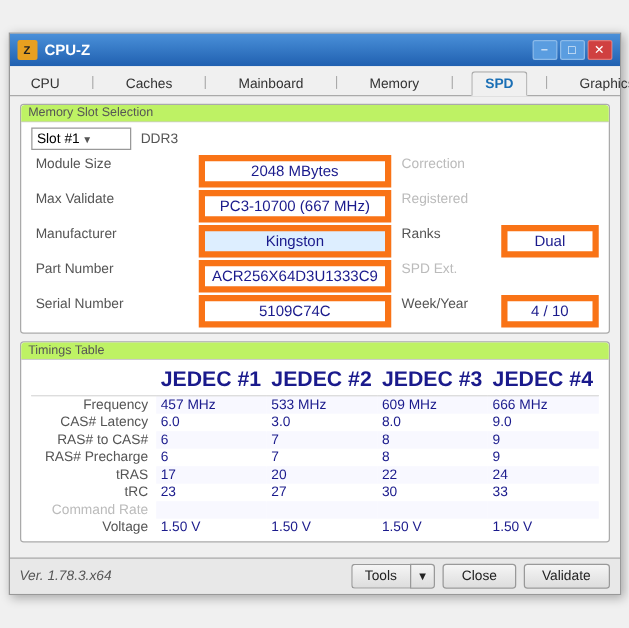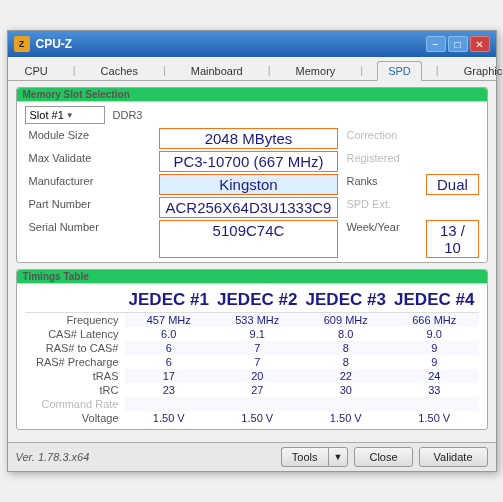--- a/index.html
+++ b/index.html
@@ -80,44 +80,44 @@
       font-size: 11px;
       color: #333;
       background: transparent;
       border-radius: 3px 3px 0 0;
     }
     .tab.active {
       background: #f0f0f0;
       border-color: #aaa;
       border-bottom: 1px solid #f0f0f0;
       margin-bottom: -1px;
-      font-weight: 400;
+      font-weight: 700;
       color: #1a6fb5;
     }
     .tab-separator {
       color: #aaa;
       padding: 3px 2px;
       font-size: 11px;
     }
 
     .content {
       padding: 6px 8px 6px 8px;
     }
 
     .section {
       border: 1px solid #aaa;
       border-radius: 3px;
       margin-bottom: 6px;
       background: white;
     }
     .section-title {
       font-size: 10px;
-      font-weight: bold;
-      color: #555;
-      background: #22c55e;
+      font-weight: normal;
+      color: #555;
+      background: #bef264;
       padding: 1px 6px;
       border-bottom: 1px solid #ccc;
       border-radius: 3px 3px 0 0;
     }
     .section-content {
       padding: 4px 8px;
     }
 
     .slot-row {
       display: flex;
@@ -152,23 +152,23 @@
     }
     .info-label {
       text-align: left;
       color: #555;
       padding: 1px 4px;
       font-size: 11px;
     }
     .info-value {
       text-align: center;
       background: white;
-      border: 1px solid #f97316;
+      border: 5px solid #f97316;
       padding: 1px 6px;
-      font-size: 15px;
+      font-size: 12px;
       color: #1a1a8c;
     }
     .info-value.blue-bg {
       background: #ddeeff;
     }
     .info-empty {
       padding: 1px 4px;
     }
 
     .timings-table {
@@ -184,21 +184,20 @@
       font-size: 17px;
       border-bottom: 1px solid #ddd;
     }
     .timings-table th.row-header {
       text-align: right;
       color: #555;
       font-weight: normal;
       width: 100px;
     }
     .timings-table td {
-      text-align: center;
       padding: 1px 4px;
       color: #1a1a8c;
       font-size: 11px;
     }
     .timings-table td.row-header {
       text-align: right;
       color: #555;
       padding-right: 6px;
     }
     .timings-table tr:nth-child(odd) td { background: #f8f8ff; }
@@ -320,21 +319,21 @@
           <div class="info-value">Dual</div>
 
           <div class="info-label">Part Number</div>
           <div class="info-value">ACR256X64D3U1333C9</div>
           <div class="info-label dimmed">SPD Ext.</div>
           <div class="info-empty"></div>
 
           <div class="info-label">Serial Number</div>
           <div class="info-value">5109C74C</div>
           <div class="info-label">Week/Year</div>
-          <div class="info-value">13 / 10</div>
+          <div class="info-value">4 / 10</div>
         </div>
       </div>
     </div>
 
     <div class="section">
       <div class="section-title">Timings Table</div>
       <div class="section-content">
         <table class="timings-table">
           <thead>
             <tr>
@@ -349,21 +348,21 @@
           <tr>
                 <td class="row-header">Frequency</td>
                 <td>457 MHz</td>
                 <td>533 MHz</td>
                 <td>609 MHz</td>
                 <td>666 MHz</td>
               </tr>
               <tr>
                 <td class="row-header">CAS# Latency</td>
                 <td>6.0</td>
-                <td>9.1</td>
+                <td>3.0</td>
                 <td>8.0</td>
                 <td>9.0</td>
               </tr>
               <tr>
                 <td class="row-header">RAS# to CAS#</td>
                 <td>6</td>
                 <td>7</td>
                 <td>8</td>
                 <td>9</td>
               </tr>

